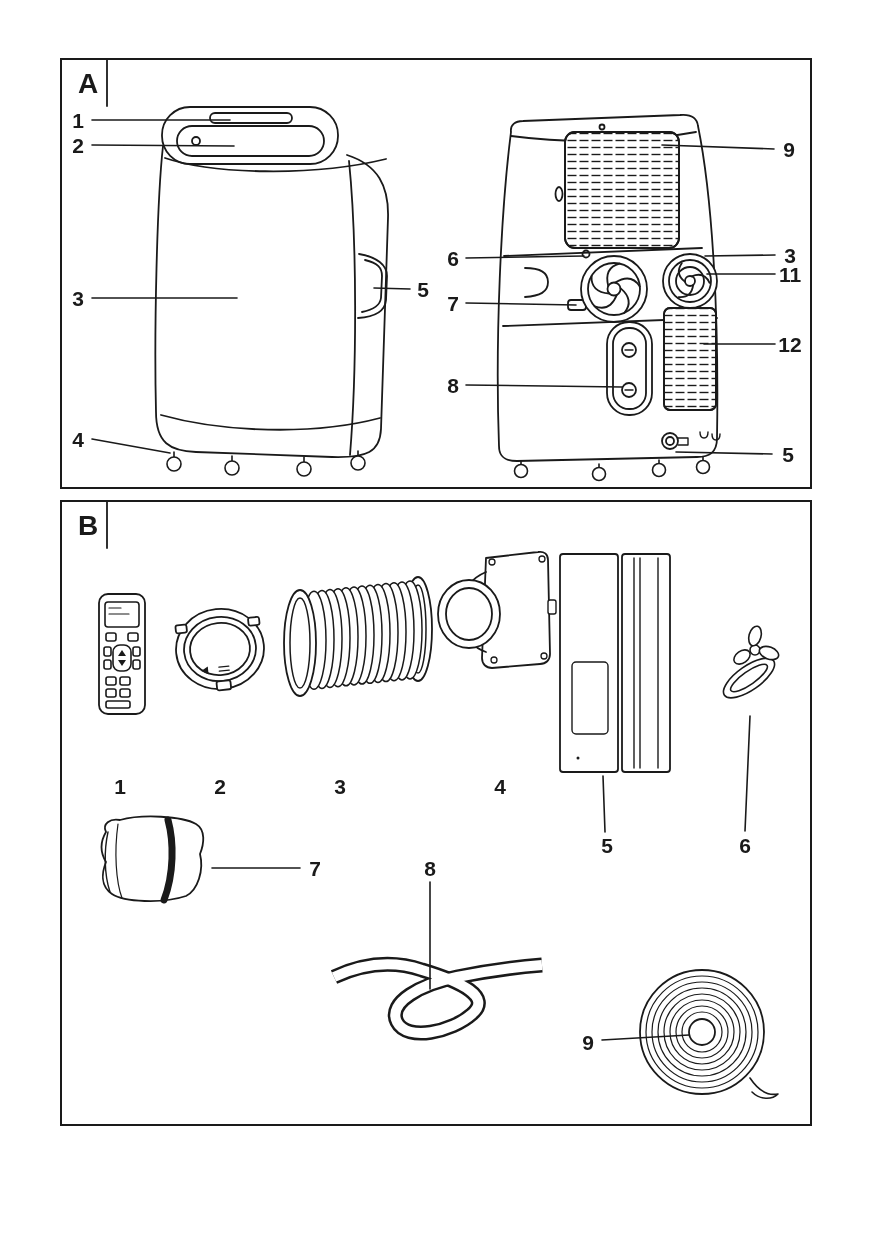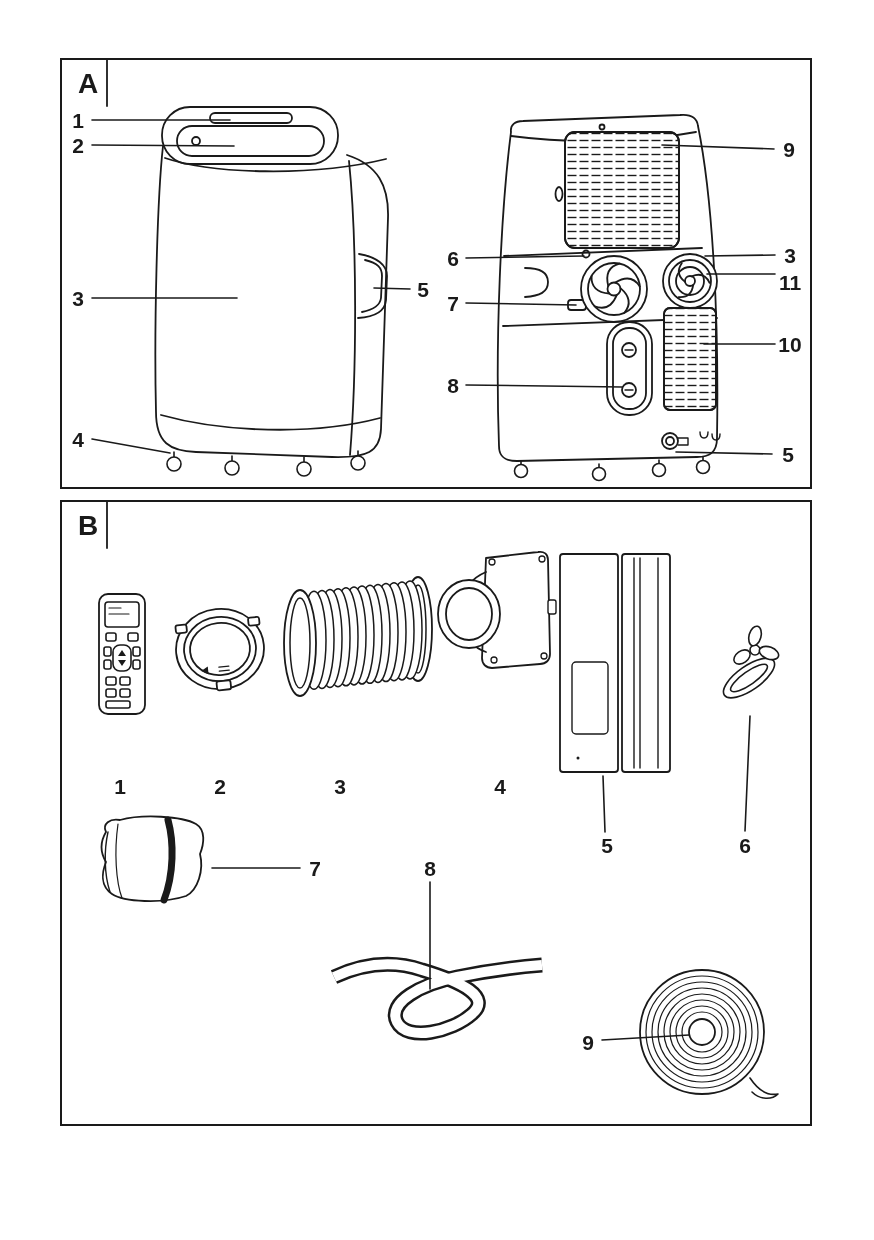--- a/index.html
+++ b/index.html
@@ -173,22 +173,22 @@
     <div class="callout" style="left:16px;top:60px">1</div>
     <div class="callout" style="left:16px;top:85px">2</div>
     <div class="callout" style="left:16px;top:238px">3</div>
     <div class="callout" style="left:16px;top:379px">4</div>
     <div class="callout" style="left:361px;top:229px">5</div>
     <div class="callout" style="left:391px;top:198px">6</div>
     <div class="callout" style="left:391px;top:243px">7</div>
     <div class="callout" style="left:391px;top:325px">8</div>
     <div class="callout" style="left:727px;top:89px">9</div>
     <div class="callout" style="left:728px;top:195px">3</div>
-    <div class="callout" style="left:728px;top:222px">11</div>
-    <div class="callout" style="left:728px;top:284px">10</div>
+    <div class="callout" style="left:728px;top:214px">11</div>
+    <div class="callout" style="left:728px;top:284px">12</div>
     <div class="callout" style="left:726px;top:394px">5</div>
   </section>
 
   <section class="panel panel-b">
     <div class="panel-label">B</div>
 
     <svg width="748" height="622" viewBox="0 0 748 622">
       <g stroke="#1a1a1a" fill="none" stroke-width="1.8" stroke-linecap="round" stroke-linejoin="round">
 
         <line x1="45" y1="0" x2="45" y2="46"></line>

